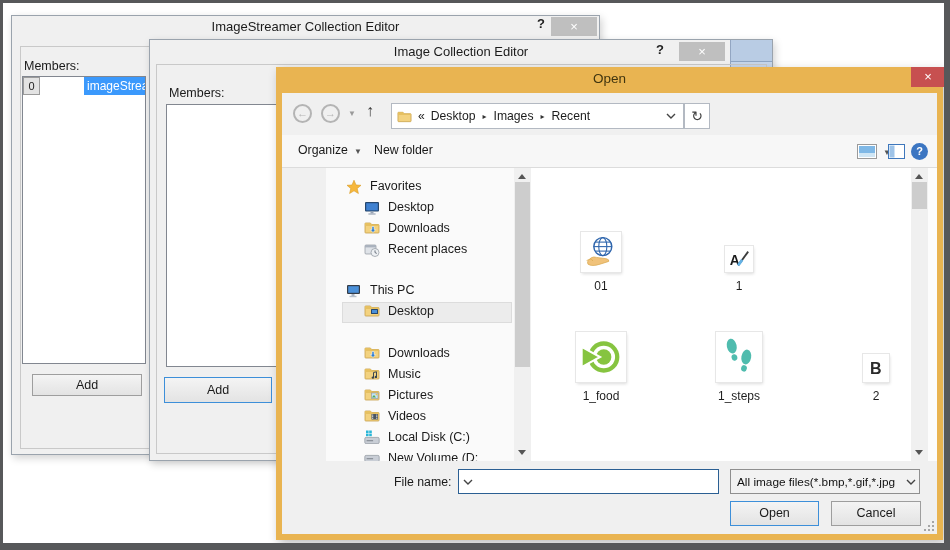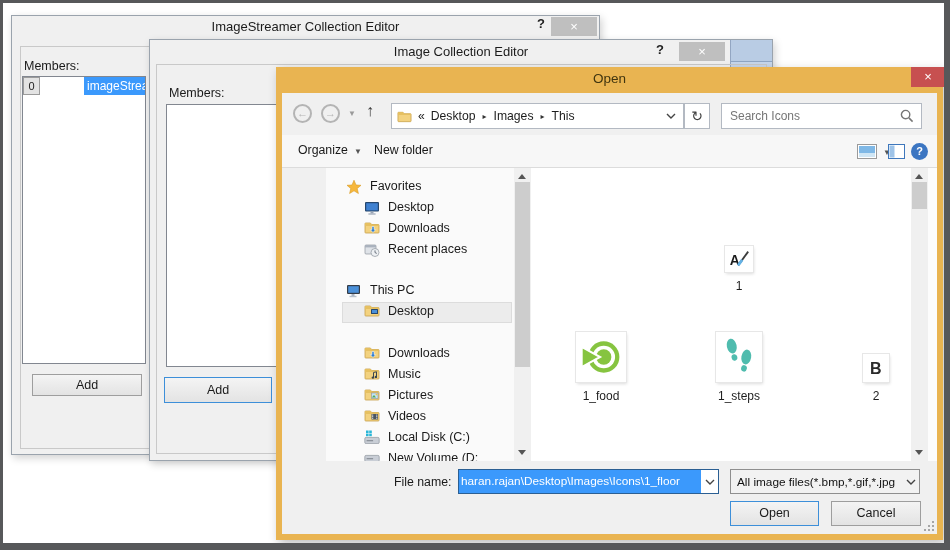--- a/index.html
+++ b/index.html
@@ -196,33 +196,26 @@
         <span id="nav-up">↑</span>
         <div id="addrbar">
           <svg class="foldico" width="15" height="13">
               <use href="#i-folder"></use>
             </svg>
           <span class="crumb-prefix">«</span>
           <span>Desktop</span>
           <span class="crumb-sep">▸</span>
           <span>Images</span>
           <span class="crumb-sep">▸</span>
-          <span>This</span>
+          <span>Recent</span>
           <svg id="addr-chev" width="10" height="6">
               <use href="#i-chev-down"></use>
             </svg>
         </div>
         <div id="refreshbox">↻</div>
-        <div id="searchbox">
-          <span>Search Icons</span>
-          <svg width="14" height="14" viewBox="0 0 14 14">
-            <circle cx="5.6" cy="5.6" r="4.2" fill="none" stroke="#767676" stroke-width="1.4"></circle>
-            <line x1="8.9" y1="8.9" x2="12.6" y2="12.6" stroke="#767676" stroke-width="1.5"></line>
-          </svg>
-        </div>
       </div>
 
       <div id="toolbar">
         <span id="tb-organize">
           <span>Organize</span><span class="dd">▼</span>
         </span>
         <span id="tb-newfolder">New folder</span>
         <svg id="tb-views" width="20" height="15" viewBox="0 0 20 15">
           <rect x="0.5" y="0.5" width="19" height="14" fill="#fff" stroke="#9a9a9a"></rect>
           <rect x="2" y="2" width="16" height="7" fill="#7fb8e6"></rect>
@@ -360,20 +353,36 @@
         </div>
 
         <div class="vscroll">
           <span class="vs-arrow vs-up"></span>
           <span class="vs-thumb" style="top:14px;height:185px"></span>
           <span class="vs-arrow vs-down"></span>
         </div>
 
         <div id="filepane">
 
+          <div class="file-cell" style="left:10px;top:48px">
+            <div class="tilebox">
+                <span class="tile" style="width:40px;height:40px">
+              <svg width="36" height="36" viewBox="0 0 40 40">
+                <circle cx="22" cy="14" r="10" fill="#fff" stroke="#2f66ad" stroke-width="1.6"></circle>
+                <ellipse cx="22" cy="14" rx="4.5" ry="10" fill="none" stroke="#2f66ad" stroke-width="1.2"></ellipse>
+                <line x1="12" y1="14" x2="32" y2="14" stroke="#2f66ad" stroke-width="1.2"></line>
+                <line x1="13.5" y1="9" x2="30.5" y2="9" stroke="#2f66ad" stroke-width="1.2"></line>
+                <line x1="13.5" y1="19" x2="30.5" y2="19" stroke="#2f66ad" stroke-width="1.2"></line>
+                <path d="M5 31 Q9 24 15 26 L26 27.5 Q29.5 28.5 28.5 30.5 L19 33.5 Q10 36.5 5.5 33.5 Z" fill="#f0c27a" stroke="#d9a84e" stroke-width="0.8"></path>
+                <path d="M4 29.5 L9 27.5 L11 30" fill="#f0c27a" stroke="#d9a84e" stroke-width="0.8"></path>
+              </svg>
+            </span>
+              </div>
+            <div class="file-lbl">01</div>
+          </div>
           <div class="file-cell" style="left:148px;top:48px">
             <div class="tilebox">
                 <span class="tile" style="width:28px;height:26px">
               <svg width="24" height="22" viewBox="0 0 26 24">
                 <text x="3" y="18" font-family="Liberation Sans, sans-serif" font-size="15" font-weight="bold" fill="#1a1a1a">A</text>
                 <line x1="12" y1="19" x2="23" y2="4" stroke="#3c3c3c" stroke-width="2"></line>
                 <line x1="12" y1="19" x2="16.5" y2="13" stroke="#64b1e4" stroke-width="3"></line>
               </svg>
             </span>
               </div>
@@ -424,21 +433,20 @@
           <span class="vs-arrow vs-up"></span>
           <span class="vs-thumb" style="top:14px;height:27px"></span>
           <span class="vs-arrow vs-down"></span>
         </div>
         <div id="right-strip"></div>
       </div>
 
       <div id="bottombar">
         <span id="fn-label">File name:</span>
         <div id="fn-combo">
-          <span id="fn-text">haran.rajan\Desktop\Images\Icons\1_floor</span>
           <span class="combo-chev">
             <svg width="10" height="6">
                 <use href="#i-chev-down"></use>
               </svg>
           </span>
         </div>
         <div id="ft-combo">
           <span id="ft-text">All image files(*.bmp,*.gif,*.jpg</span>
           <span class="combo-chev" style="background:transparent">
             <svg width="10" height="6">

